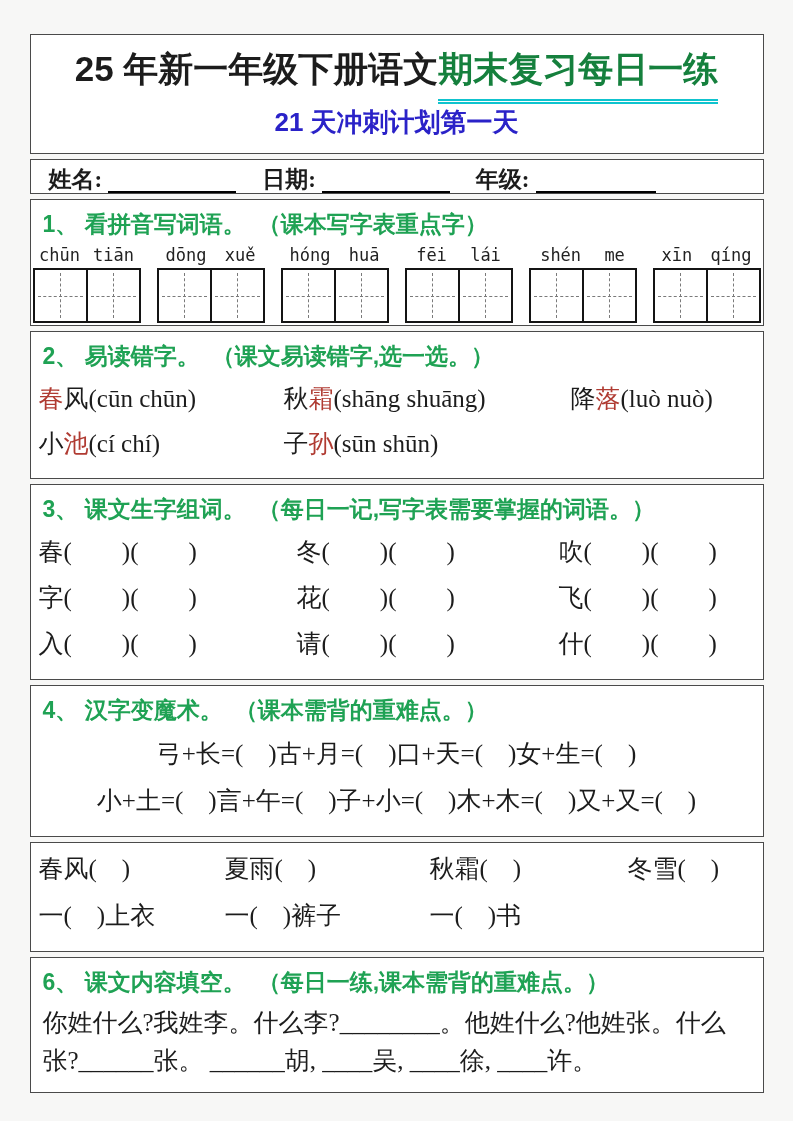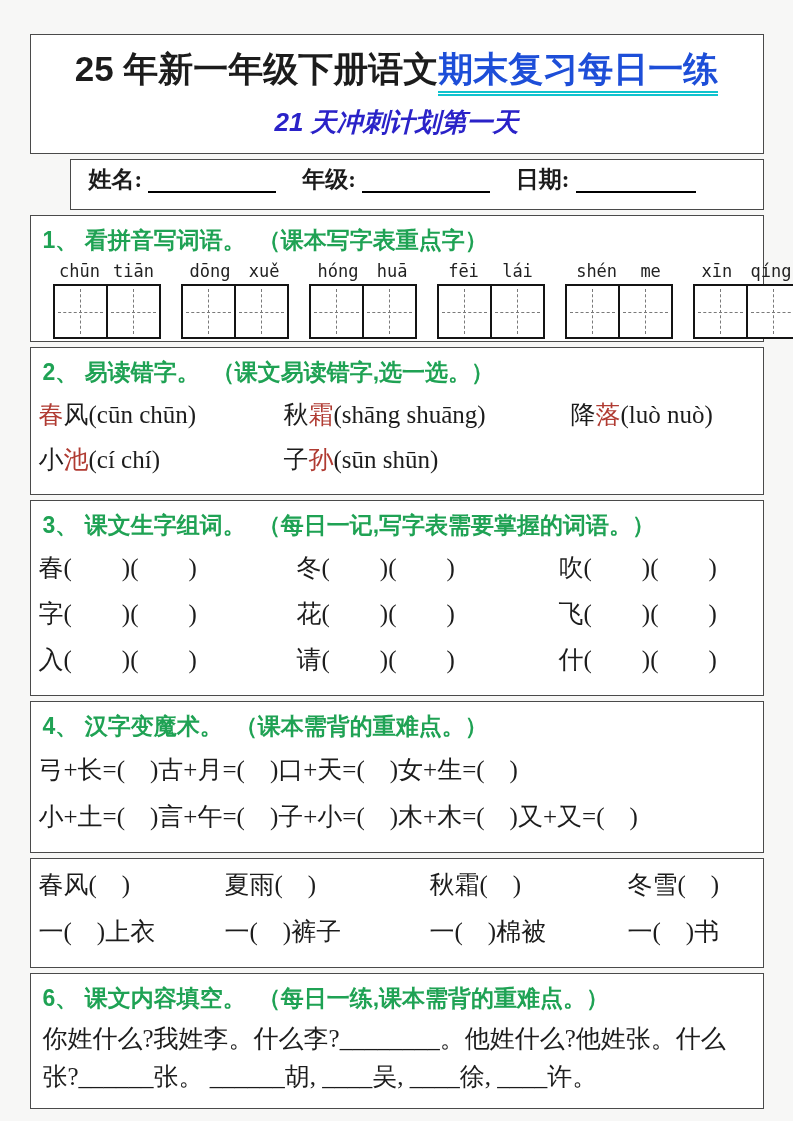--- a/index.html
+++ b/index.html
@@ -18,50 +18,49 @@
     box-sizing:border-box;
   }
   
   .title-box{text-align:center;padding:12px 4px 16px;}
   .main-title{
     font-size:35px;font-weight:bold;line-height:44px;
     font-family:"Liberation Sans","DejaVu Sans",sans-serif;
     white-space:nowrap;
   }
   .title-red{
-    color:#1d4ed8;
+    color:#15803d;
     border-bottom:5px double #0fc3ce;
-    padding-bottom:3px;
+    padding-bottom:11px;
   }
   .subtitle{
     font-size:26px;font-weight:bold;color:#2a22c8;
     margin-top:16px;line-height:30px;
     font-family:"Liberation Sans","DejaVu Sans",sans-serif;
-    font-style:italic;
-  }
-  
-  .name-box{display:flex;align-items:center;padding:7px 18px 16px;margin-left:40px;}
+  }
+  
+  .name-box{display:flex;align-items:center;padding:7px 18px 0;}
   .field{display:flex;align-items:flex-end;}
   .field-label{font-size:23px;font-weight:bold;line-height:26px;}
   .blank-line{
     display:inline-block;width:128px;height:24px;
     border-bottom:2px solid #000;margin-left:6px;margin-right:26px;
   }
   .field:last-child .blank-line{margin-right:0;width:120px;}
   
   .sec-header{
     padding:9px 12px 3px;
     color:#1fa254;font-weight:bold;font-size:23px;line-height:30px;
     font-family:"Liberation Sans","DejaVu Sans",sans-serif;
   }
   .sec-header .note{margin-left:12px;text-align:right;}
   .sec-body{padding:2px 8px 12px;font-size:25px;}
   
   .pinyin-grid{display:flex;justify-content:space-between;padding:2px 2px 2px;}
-  .word-group{width:108px;padding-left:20px;}
+  .word-group{width:108px;}
   .pinyin-pair{
     display:flex;justify-content:space-around;
     font-family:"DejaVu Sans Mono","Liberation Mono",monospace;
     font-size:17px;line-height:22px;margin-bottom:2px;color:#222;
   }
   .boxes{display:flex;border:2px solid #141414;}
   .cell{width:51px;height:51px;position:relative;background:#fff;}
   .cell + .cell{border-left:2px solid #141414;}
   .cell::before{
     content:"";position:absolute;top:3px;bottom:3px;left:50%;
@@ -70,21 +69,21 @@
   .cell::after{
     content:"";position:absolute;left:3px;right:3px;top:50%;
     border-top:1px dashed #7a7a7a;
   }
   
   .s2-row{display:grid;grid-template-columns:245px 287px auto;line-height:45px;}
   .red{color:#b03b32;}
   
   .s3-row{display:grid;grid-template-columns:258px 262px auto;line-height:46px;}
   
-  .s4-row{display:flex;justify-content:flex-start;line-height:47px;}
+  .s4-row{display:flex;justify-content:center;line-height:47px;}
   
   .s5-row{display:grid;grid-template-columns:186px 205px 198px auto;line-height:47px;}
   
   .s6-text{font-size:25px;line-height:38px;padding:4px 12px 12px;}
 </style>
 </head>
 <body>
 
 <div class="page">
 
@@ -92,25 +91,25 @@
     <div class="main-title"><span>25 年新一年级下册语文</span><span class="title-red">期末复习每日一练</span></div>
     <div class="subtitle">21 天冲刺计划第一天</div>
   </div>
 
   <div class="box name-box">
     <span class="field">
       <span class="field-label">姓名:</span>
       <span class="blank-line"></span>
     </span>
     <span class="field">
-      <span class="field-label">年级:</span>
+      <span class="field-label">日期:</span>
       <span class="blank-line"></span>
     </span>
     <span class="field">
-      <span class="field-label">日期:</span>
+      <span class="field-label">年级:</span>
       <span class="blank-line"></span>
     </span>
   </div>
 
   <div class="box">
     <div class="sec-header">
       <span>1、 看拼音写词语。</span><span class="note">（课本写字表重点字）</span>
     </div>
     <div class="sec-body pinyin-grid">
         <div class="word-group">
@@ -241,21 +240,20 @@
     <div class="sec-body">
         <div class="s5-row">
           <span>春风(　)</span>
           <span>夏雨(　)</span>
           <span>秋霜(　)</span>
           <span>冬雪(　)</span>
         </div>
         <div class="s5-row">
           <span>一(　)上衣</span>
           <span>一(　)裤子</span>
-          <span>一(　)棉被</span>
           <span>一(　)书</span>
         </div>
       </div>
   </div>
 
   <div class="box">
     <div class="sec-header">
       <span>6、 课文内容填空。</span><span class="note">（每日一练,课本需背的重难点。）</span>
     </div>
     <div class="s6-text">你姓什么?我姓李。什么李?________。他姓什么?他姓张。什么张?______张。 ______胡, ____吴, ____徐, ____许。</div>

